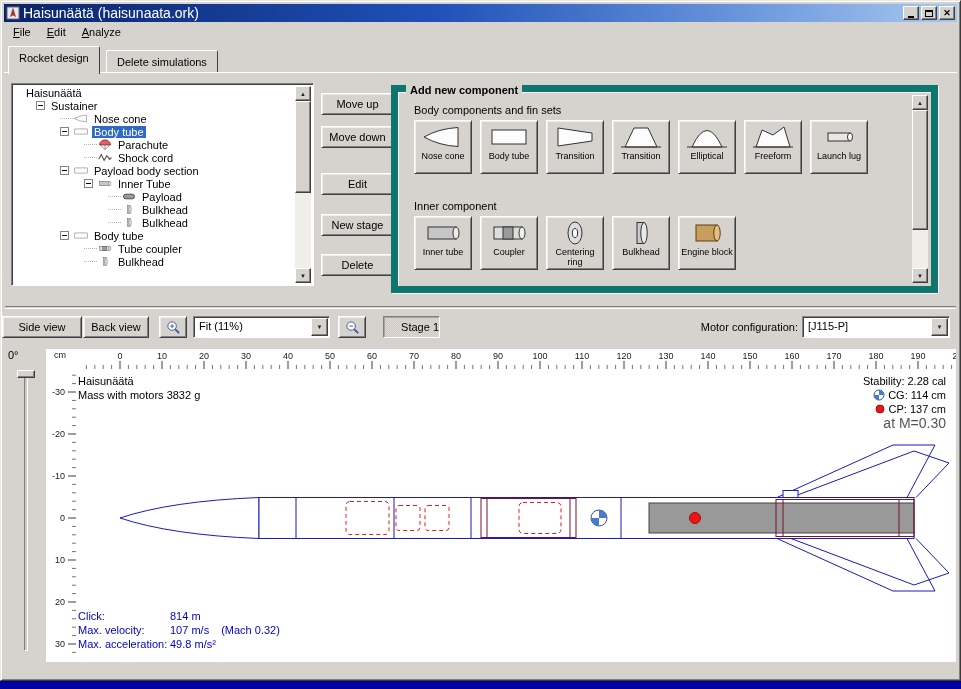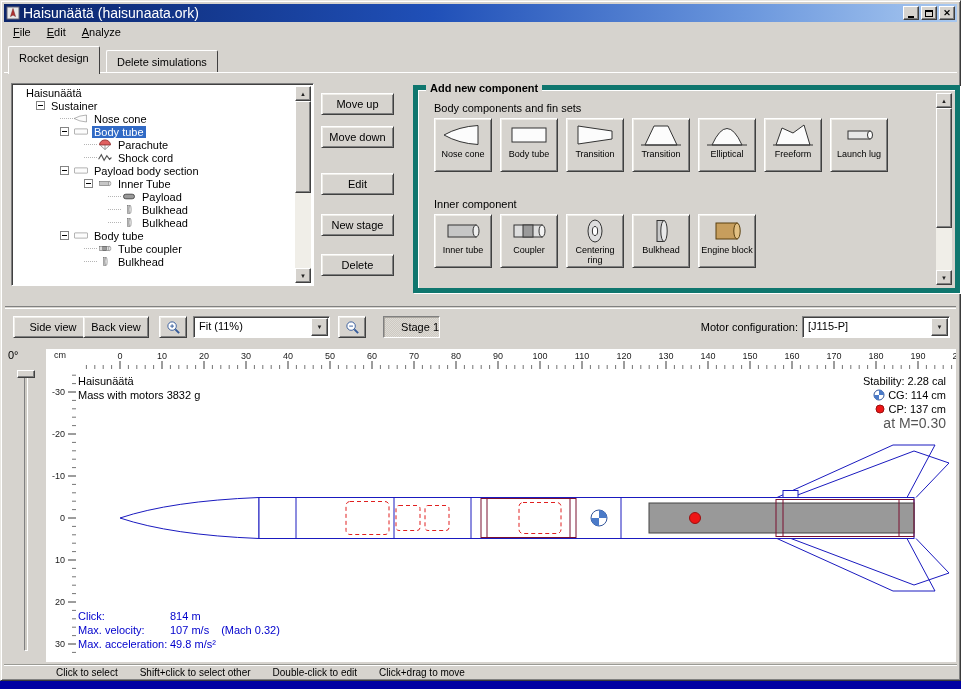--- a/index.html
+++ b/index.html
@@ -45,37 +45,37 @@
 .sb-thumb{position:absolute;left:0;width:16px;background:#d6d3ce;border:1px solid;border-color:#fff #404040 #404040 #fff;box-shadow:inset -1px -1px 0 #808080}
 .tree-sb .sb-thumb{top:15px;height:92px}
 .group-sb{position:absolute;right:3px;top:3px;bottom:3px;width:16px}
 .group-sb .sb-thumb{top:15px;height:120px}
 
 .btn{background:#d6d3ce;border:1px solid;border-color:#fff #404040 #404040 #fff;box-shadow:inset 1px 1px 0 #efede8,inset -1px -1px 0 #808080;color:#000;cursor:default;padding:0}
 
 .actions{position:absolute;left:320px;top:92px;width:73px;height:190px}
 .action-btn{position:absolute;left:0;width:73px;height:22px;font-size:11px;line-height:20px;text-align:center}
 
-.group{position:absolute;left:412px;top:84px;width:547px;height:208px;border:5px solid #0f766e;box-shadow:inset 1px 1px 0 #fff,1px 1px 0 #fff}
+.group{position:absolute;left:390px;top:84px;width:547px;height:208px;border:7px solid #0f766e;box-shadow:inset 1px 1px 0 #fff,1px 1px 0 #fff}
 .group-title{position:absolute;left:8px;top:-8px;background:#d6d3ce;padding:0 4px;font-size:11px;font-weight:bold}
 .comp-section-label{position:absolute;left:16px;font-size:11px}
 .comp-section-label.l0{top:12px}
 .comp-section-label.l1{top:108px}
 .comp-row{position:absolute;left:16px;display:flex;gap:8px}
 .comp-row.r0{top:28px}
 .comp-row.r1{top:124px}
 .comp-btn{width:58px;height:54px;display:flex;flex-direction:column;align-items:center;padding-top:2px;font-size:9px;line-height:10px;text-align:center}
 .comp-icon{width:44px;height:28px;flex:none}
 .comp-icon svg{width:44px;height:28px;display:block}
 
 .divider{position:absolute;left:4px;right:4px;top:305px;height:3px;border-top:1px solid #808080;border-bottom:1px solid #fff}
 
 .view-toolbar{position:absolute;left:0;top:315px;width:100%;height:24px;font-size:11px}
 .tbtn{position:absolute;top:0;height:22px;font-size:11px}
-.side{left:12px;width:80px}
+.side{left:1px;width:80px}
 .back{left:82px;width:66px}
 .zbtn{position:absolute;top:0;width:28px;height:22px;display:flex;align-items:center;justify-content:center}
 .zin{left:158px}.zout{left:337px}
 .zbtn svg{width:15px;height:15px;display:block}
 .combo{position:absolute;top:0;height:22px;background:#fff;border:1px solid;border-color:#848484 #fff #fff #848484;box-shadow:inset 1px 1px 0 #404040;display:flex;align-items:stretch}
 .zoom-combo{left:192px;width:137px}
 .motor-combo{left:801px;width:148px}
 .combo .val{flex:1;padding:3px 5px 0;white-space:nowrap;overflow:hidden}
 .combo .arrow-btn{width:17px;background:#d6d3ce;border:1px solid;border-color:#fff #404040 #404040 #fff;box-shadow:inset -1px -1px 0 #808080;display:flex;align-items:center;justify-content:center;font-size:6px;color:#222;flex:none;margin:1px}
 .stage{left:382px;width:57px;border-color:#808080 #fff #fff #808080;box-shadow:inset 1px 1px 0 #a9a59e;background-color:#cdc9c2;background-image:repeating-conic-gradient(#dedbd5 0% 25%,#cdc9c2 0% 50%);background-size:2px 2px;line-height:20px;text-align:right}
@@ -688,21 +688,15 @@
       </div>
       <div class="stab-line mach">at M=0.30</div>
     </div>
     <div class="flight-block">
           <div class="flight-row"><span class="flab">Click:</span><span class="fval">814 m</span></div>
           <div class="flight-row"><span class="flab">Max. velocity:</span><span class="fval">107 m/s</span><span class="fextra">(Mach 0.32)</span></div>
           <div class="flight-row"><span class="flab">Max. acceleration:</span><span class="fval">49.8 m/s²</span></div>
         </div>
   </div>
 
-  <div class="statusbar">
-        <span>Click to select</span>
-        <span>Shift+click to select other</span>
-        <span>Double-click to edit</span>
-        <span>Click+drag to move</span>
-      </div>
  </div>
  <div class="bottom-strip"></div>
 </div>
 
 </body></html>

